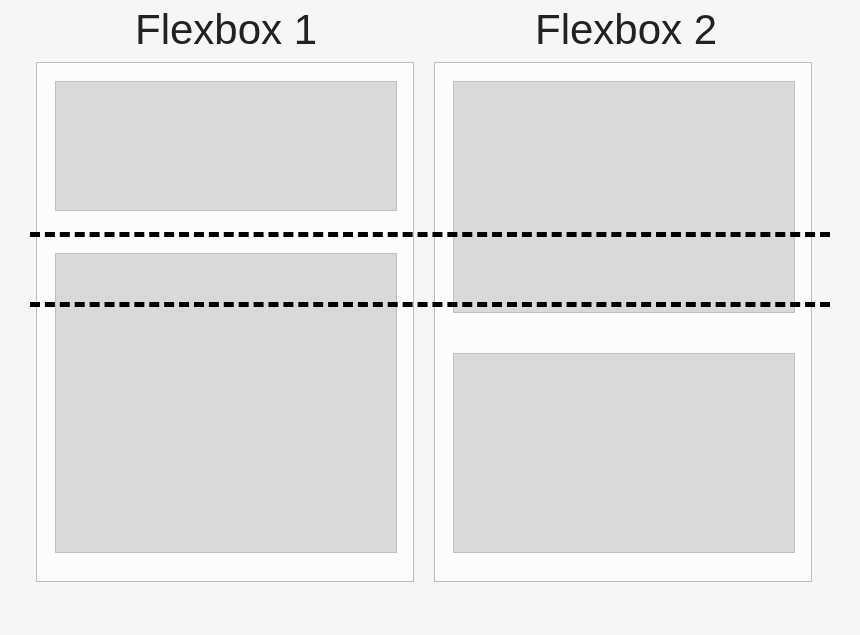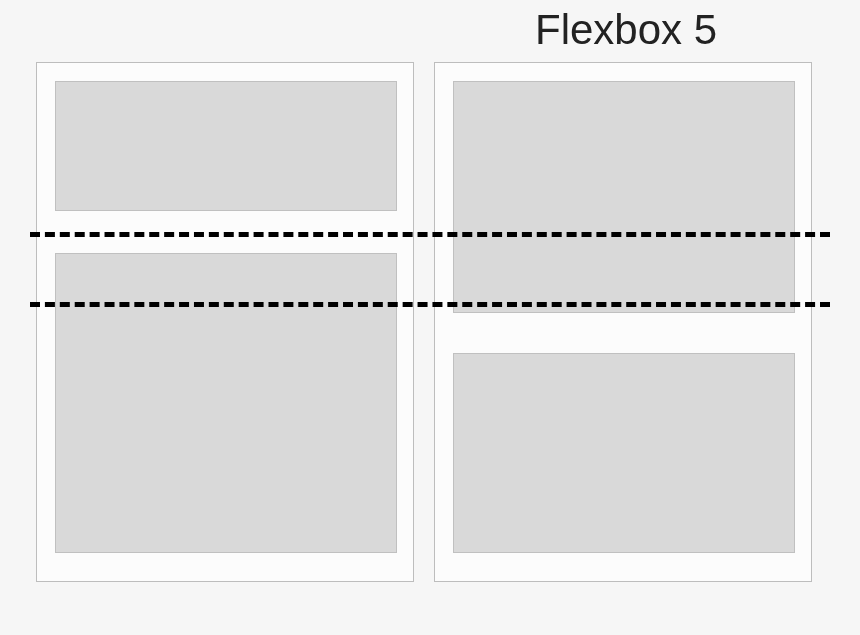--- a/index.html
+++ b/index.html
@@ -60,21 +60,22 @@
     height: 0;
   }
   .dash.d1 { top: 232px; }
   .dash.d2 { top: 302px; }
 </style>
 </head>
 <body>
 
 <div class="stage">
 
-  <div class="heading right">Flexbox 5</div>
+  <div class="heading left">Flexbox 1</div>
+  <div class="heading right">Flexbox 2</div>
 
   <div class="panel left">
     <div class="item p1-item1"></div>
     <div class="item p1-item2"></div>
   </div>
 
   <div class="panel right">
     <div class="item p2-item1"></div>
     <div class="item p2-item2"></div>
   </div>

